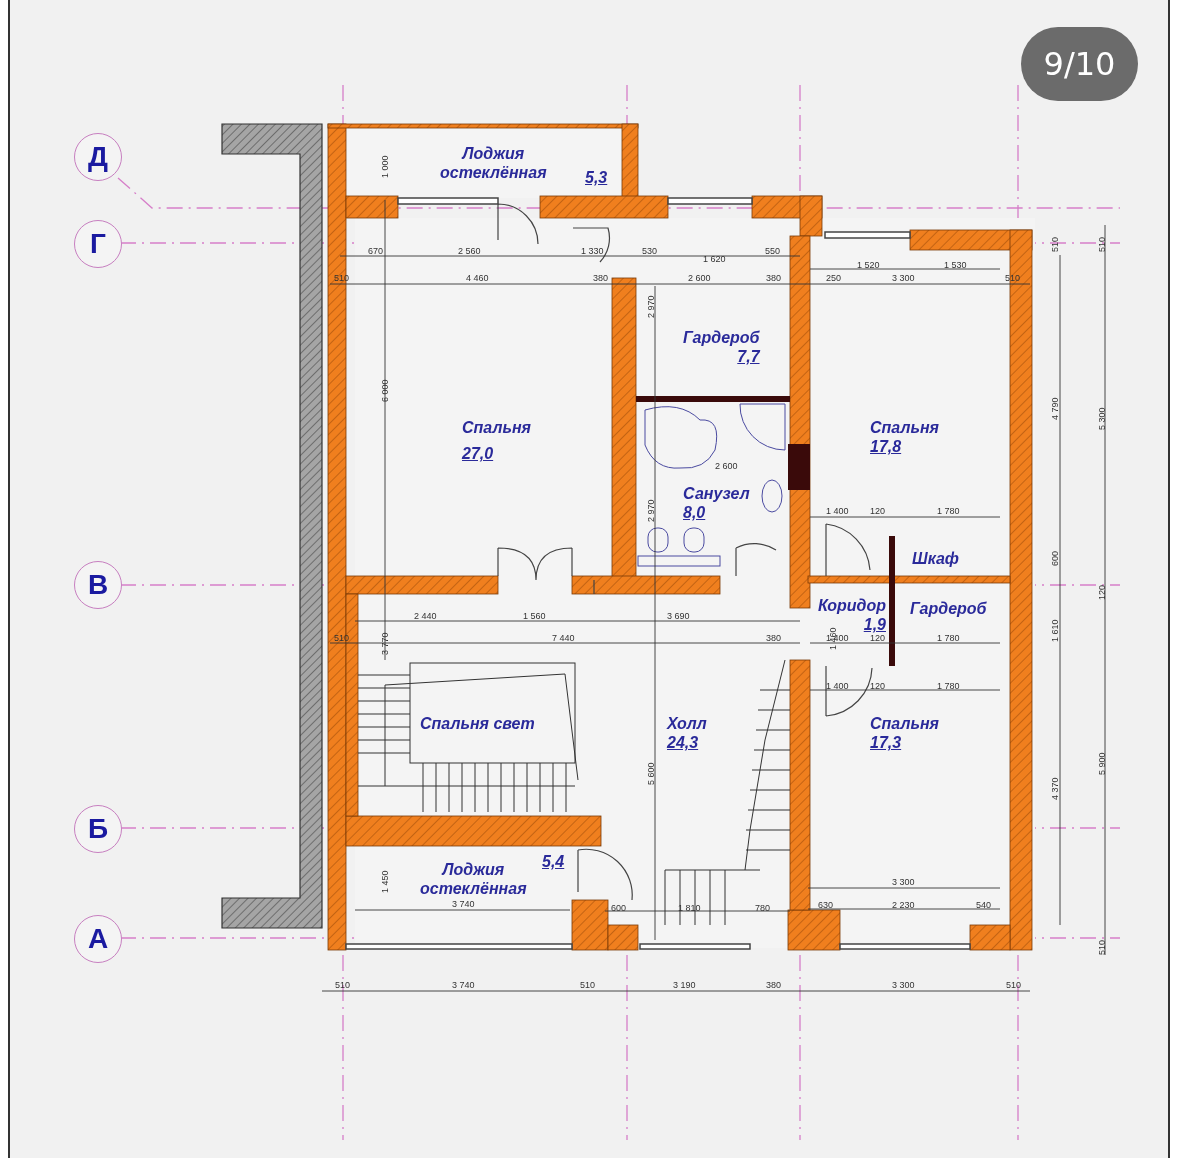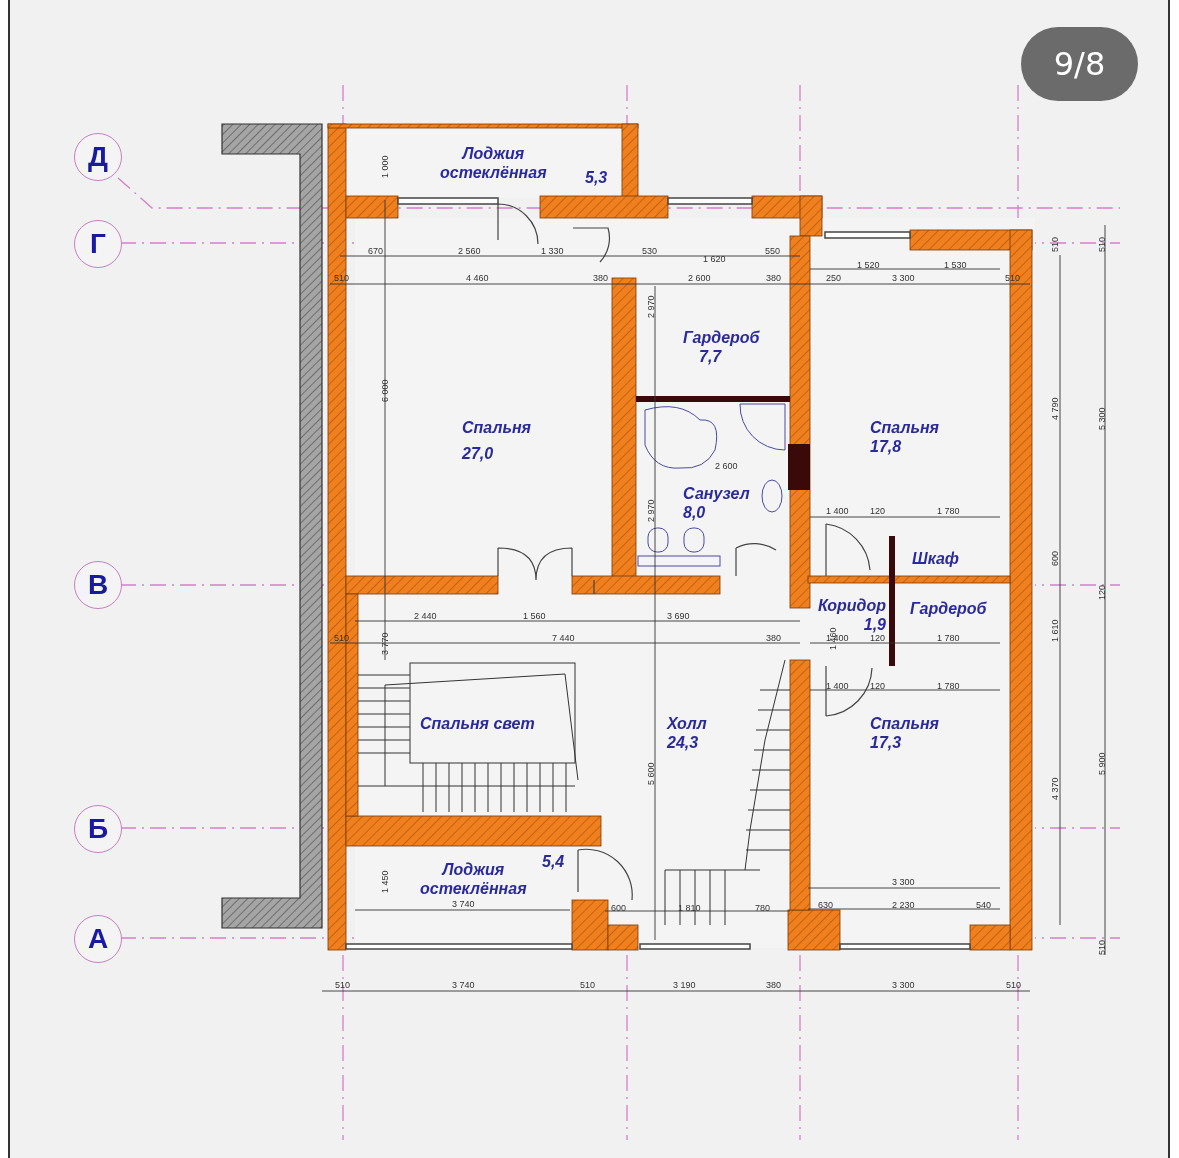--- a/index.html
+++ b/index.html
@@ -4,21 +4,21 @@
 <style>
   html,body{margin:0;padding:0;background:#ffffff;}
   body{width:1179px;height:1158px;position:relative;overflow:hidden;font-family:"Liberation Sans",sans-serif;}
   .frame{position:absolute;left:8px;top:0;width:1158px;height:1158px;background:#f1f1f1;border-left:2px solid #333;border-right:2px solid #333;}
   #plan{position:absolute;left:0;top:0;width:1179px;height:1158px;}
   .badge{position:absolute;left:1021px;top:27px;width:117px;height:74px;border-radius:37px;background:#6b6b6b;color:#fff;
     font-family:"DejaVu Sans",sans-serif;font-size:32px;display:flex;align-items:center;justify-content:center;}
   .axis-label{position:absolute;width:46px;height:46px;border:1.5px solid #c77fc0;border-radius:50%;background:#f4f4f4;
     display:flex;align-items:center;justify-content:center;color:#1a1aa0;font-weight:bold;font-size:28px;font-family:"Liberation Sans",sans-serif;}
   .room{position:absolute;color:#2a2a9a;font-style:italic;font-weight:bold;font-size:16px;text-align:center;line-height:19px;white-space:nowrap;}
-  .room .area{display:block;}
+  .room .area{text-decoration:underline;display:block;}
   .dim{position:absolute;font-size:9px;color:#333;white-space:nowrap;}
   .dim.v{transform:rotate(-90deg);transform-origin:left top;}
 </style>
 </head>
 <body>
 
 <div class="frame"></div>
 
 <svg id="plan" viewBox="0 0 1179 1158" xmlns="http://www.w3.org/2000/svg">
   <defs>
@@ -177,39 +177,39 @@
     <line x1="808" y1="909" x2="1000" y2="909"></line>
     <line x1="808" y1="888" x2="1000" y2="888"></line>
     <line x1="322" y1="991" x2="1030" y2="991"></line>
     <line x1="1060" y1="255" x2="1060" y2="925"></line>
     <line x1="1105" y1="225" x2="1105" y2="955"></line>
     <line x1="655" y1="286" x2="655" y2="940"></line>
     <line x1="385" y1="200" x2="385" y2="660"></line>
   </g>
 </svg>
 
-<div class="badge">9/8</div>
+<div class="badge">9/10</div>
 
 <div class="axis-label" style="left:74px;top:133px;">Д</div>
 <div class="axis-label" style="left:74px;top:220px;">Г</div>
 <div class="axis-label" style="left:74px;top:561px;">В</div>
 <div class="axis-label" style="left:74px;top:805px;">Б</div>
 <div class="axis-label" style="left:74px;top:915px;">А</div>
 
 <div class="room" style="left:440px;top:144px;">
   <span style="display:block">Лоджия</span>
   <span style="display:block">остеклённая</span>
 </div>
 <div class="room" style="left:585px;top:168px;">
     <span class="area">5,3</span>
   </div>
 
 <div class="room" style="left:683px;top:328px;">
   <span style="display:block">Гардероб</span>
-  <span class="area" style="text-align:left;margin-left:16px">7,7</span>
+  <span class="area" style="text-align:right;margin-left:8px">7,7</span>
 </div>
 
 <div class="room" style="left:462px;top:418px;">
   <span style="display:block">Спальня</span>
   <span class="area" style="text-align:left;margin-top:7px">27,0</span>
 </div>
 
 <div class="room" style="left:870px;top:418px;">
   <span style="display:block">Спальня</span>
   <span class="area" style="text-align:left">17,8</span>
@@ -250,21 +250,21 @@
 <div class="room" style="left:420px;top:860px;">
   <span style="display:block">Лоджия</span>
   <span style="display:block">остеклённая</span>
 </div>
 <div class="room" style="left:542px;top:852px;">
     <span class="area">5,4</span>
   </div>
 
 <div class="dim" style="left:368px;top:246px">670</div>
 <div class="dim" style="left:458px;top:246px">2 560</div>
-<div class="dim" style="left:541px;top:246px">1 330</div>
+<div class="dim" style="left:581px;top:246px">1 330</div>
 <div class="dim" style="left:642px;top:246px">530</div>
 <div class="dim" style="left:703px;top:254px">1 620</div>
 <div class="dim" style="left:765px;top:246px">550</div>
 
 <div class="dim" style="left:334px;top:273px">510</div>
 <div class="dim" style="left:466px;top:273px">4 460</div>
 <div class="dim" style="left:593px;top:273px">380</div>
 <div class="dim" style="left:688px;top:273px">2 600</div>
 <div class="dim" style="left:766px;top:273px">380</div>
 

